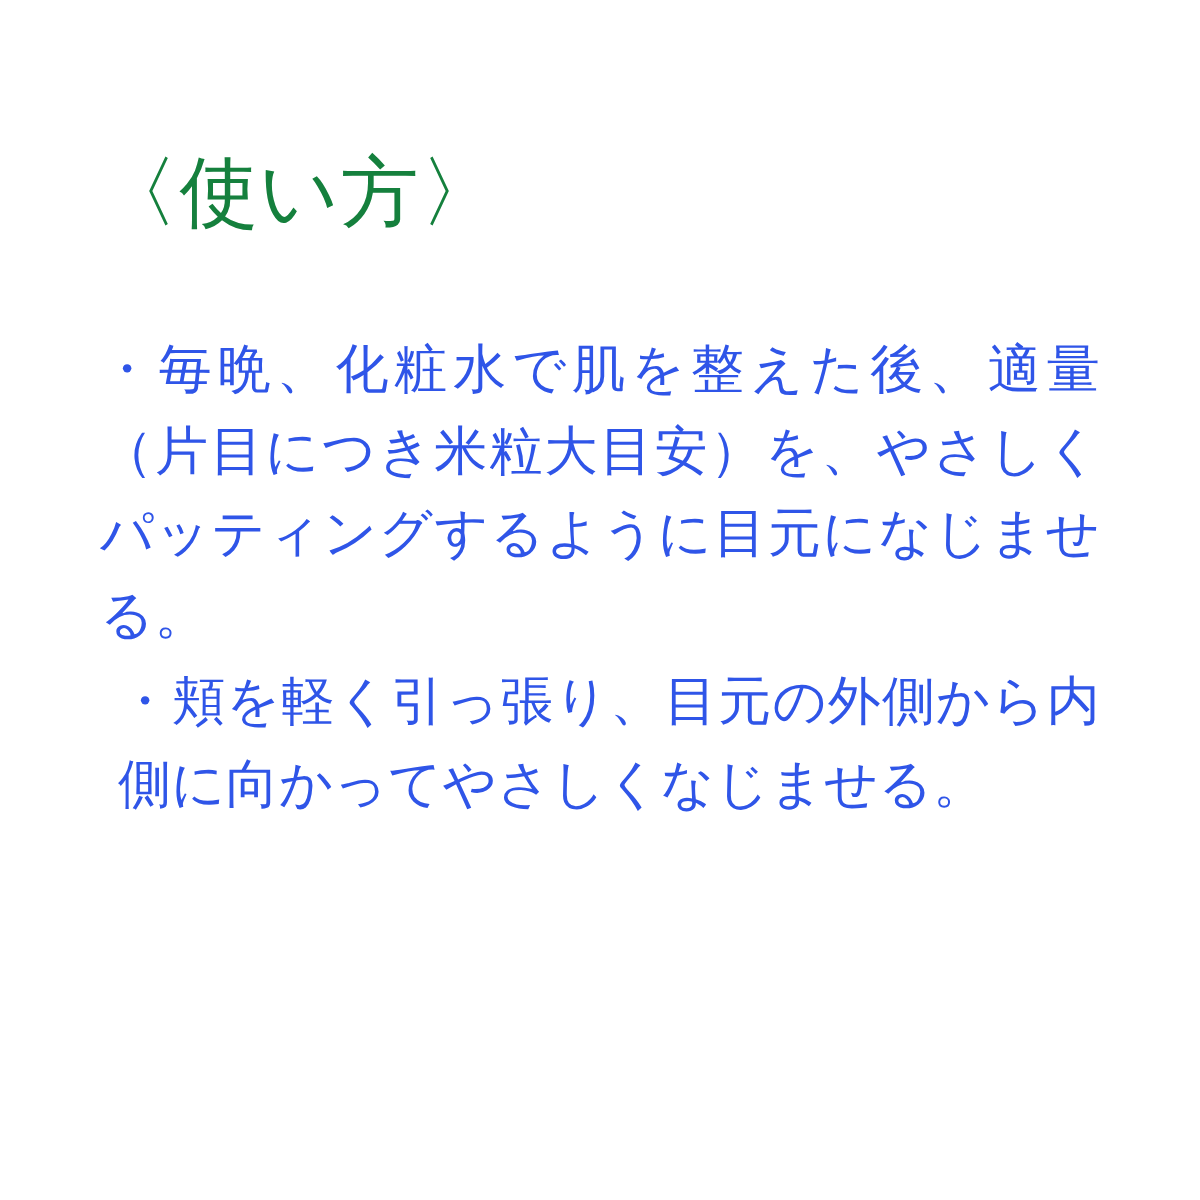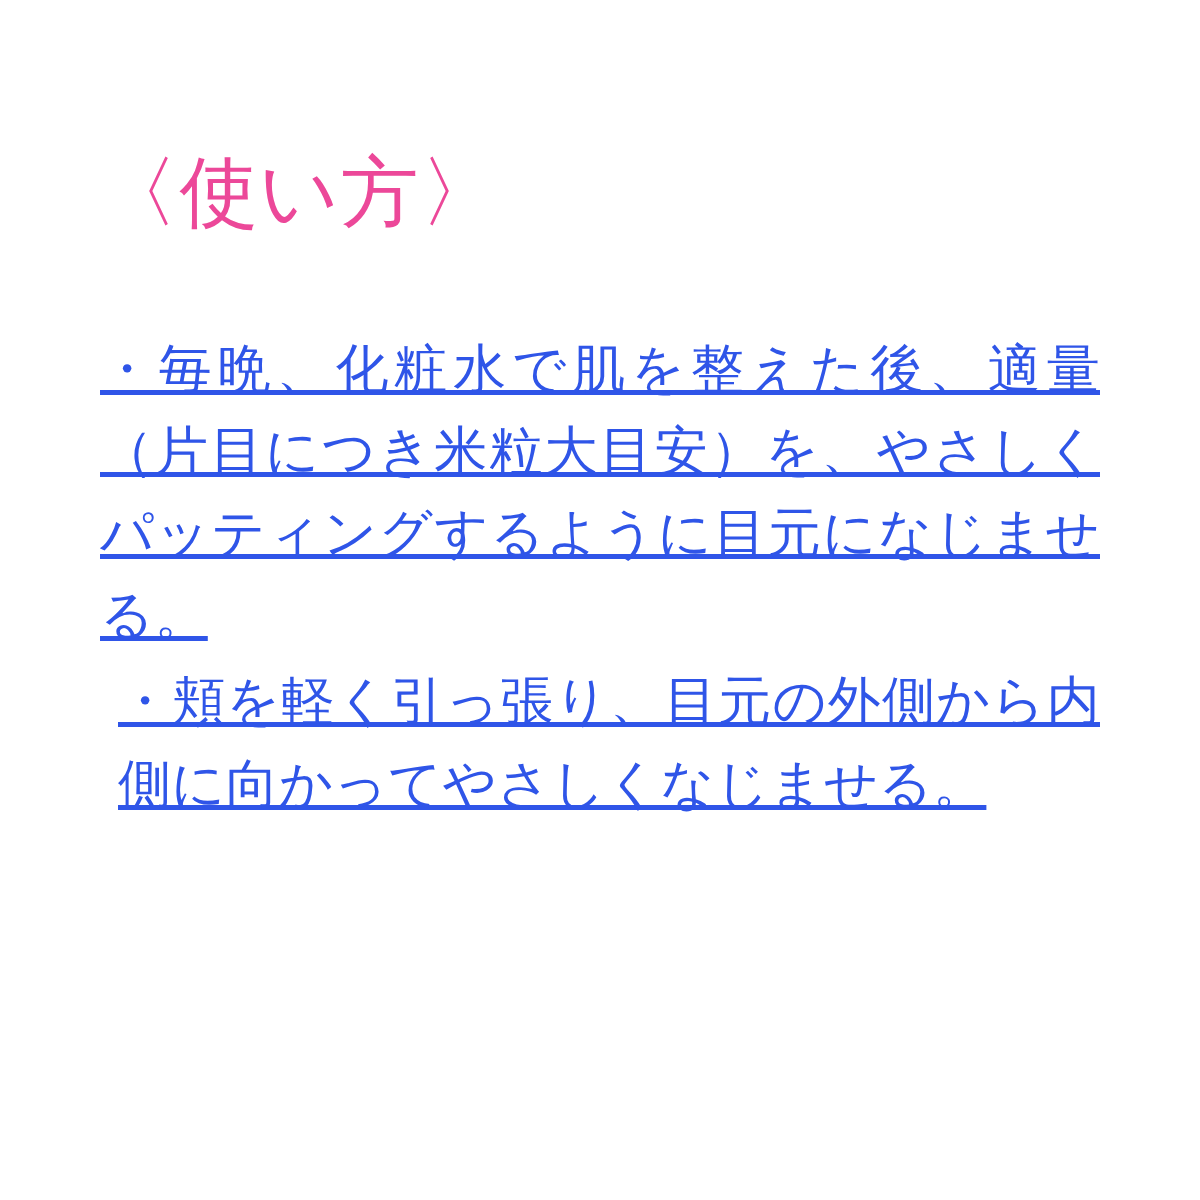--- a/index.html
+++ b/index.html
@@ -20,29 +20,28 @@
     box-sizing: border-box;
     padding: 150px 100px 0 100px;
     color: #2f55e8;
   }
   .heading {
     font-size: 78px;
     line-height: 1.1;
     font-weight: 400;
     letter-spacing: 0.02em;
     margin: 0 0 92px 0;
-    color: #ec4899;
+    color: #15803d;
     white-space: nowrap;
   }
   .body-block {
     font-size: 53px;
     line-height: 1.55;
     letter-spacing: 0.005em;
     color: #2f55e8;
-    text-decoration: underline;
   }
   .para {
     margin: 0 0 4px 0;
     text-indent: 0;
     text-align: justify;
     text-justify: inter-character;
   }
   .para:last-child {
     margin-bottom: 0;
     margin-left: 18px;

